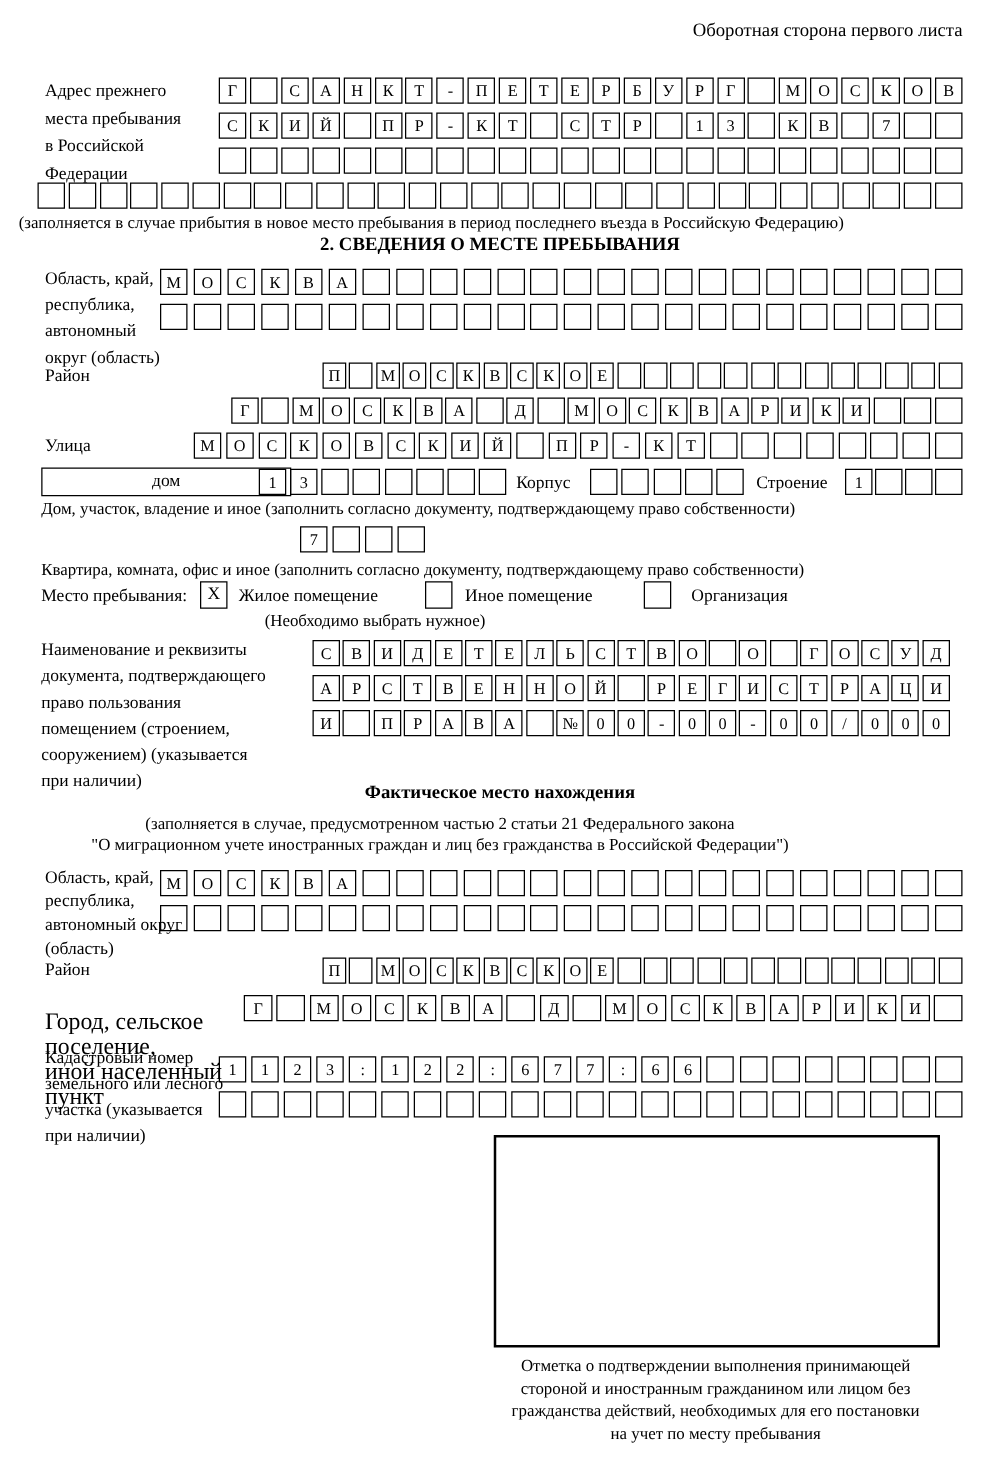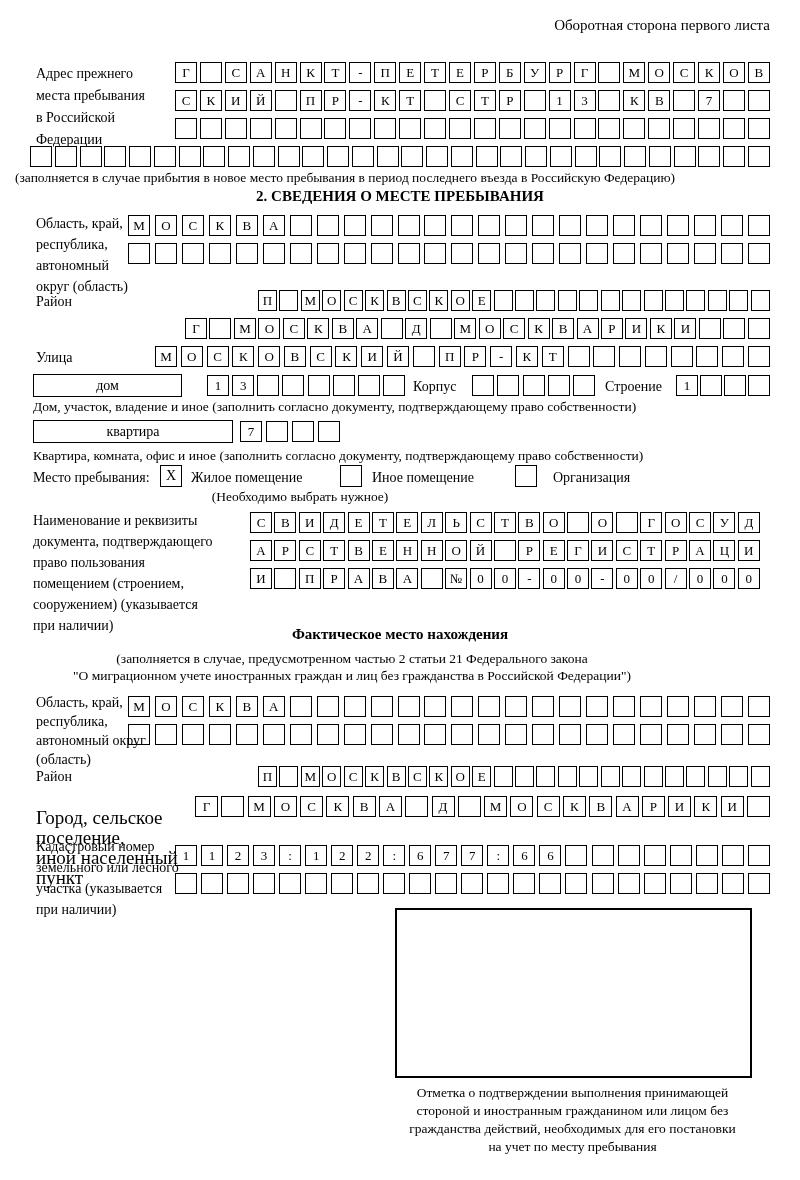--- a/index.html
+++ b/index.html
@@ -279,21 +279,21 @@
       <span class="cell"></span>
       <span class="cell"></span>
       <span class="cell"></span>
       <span class="cell"></span>
       <span class="cell"></span>
       <span class="cell"></span>
       <span class="cell"></span>
       <span class="cell"></span>
     </div>
 
-  <div class="longbox" style="top:374px;left:33px;width:149px;">дом</div>
+  <div class="longbox" style="top:374px;left:33px;width:200px;">дом</div>
   <div class="cellrow" style="top:375px;left:207px;width:198px;">
       <span class="cell">1</span>
       <span class="cell">3</span>
       <span class="cell"></span>
       <span class="cell"></span>
       <span class="cell"></span>
       <span class="cell"></span>
       <span class="cell"></span>
       <span class="cell"></span>
     </div>
@@ -307,21 +307,20 @@
     </div>
   <div class="lbl" style="top:376px;left:605px;">Строение</div>
   <div class="cellrow" style="top:375px;left:676px;width:94px;">
       <span class="cell">1</span>
       <span class="cell"></span>
       <span class="cell"></span>
       <span class="cell"></span>
     </div>
   <div class="note" style="top:399px;left:33px;text-align:left;">Дом, участок, владение и иное (заполнить согласно документу, подтверждающему право собственности)</div>
 
-  <div class="longbox" style="top:420px;left:33px;width:200px;">квартира</div>
   <div class="cellrow" style="top:421px;left:240px;width:100px;">
       <span class="cell">7</span>
       <span class="cell"></span>
       <span class="cell"></span>
       <span class="cell"></span>
     </div>
   <div class="note" style="top:448px;left:33px;text-align:left;">Квартира, комната, офис и иное (заполнить согласно документу, подтверждающему право собственности)</div>
 
   <div class="lbl" style="top:467px;left:33px;text-align:center;">Место пребывания:</div>
   <div class="checkbox" style="top:465px;left:160px;">X</div>

